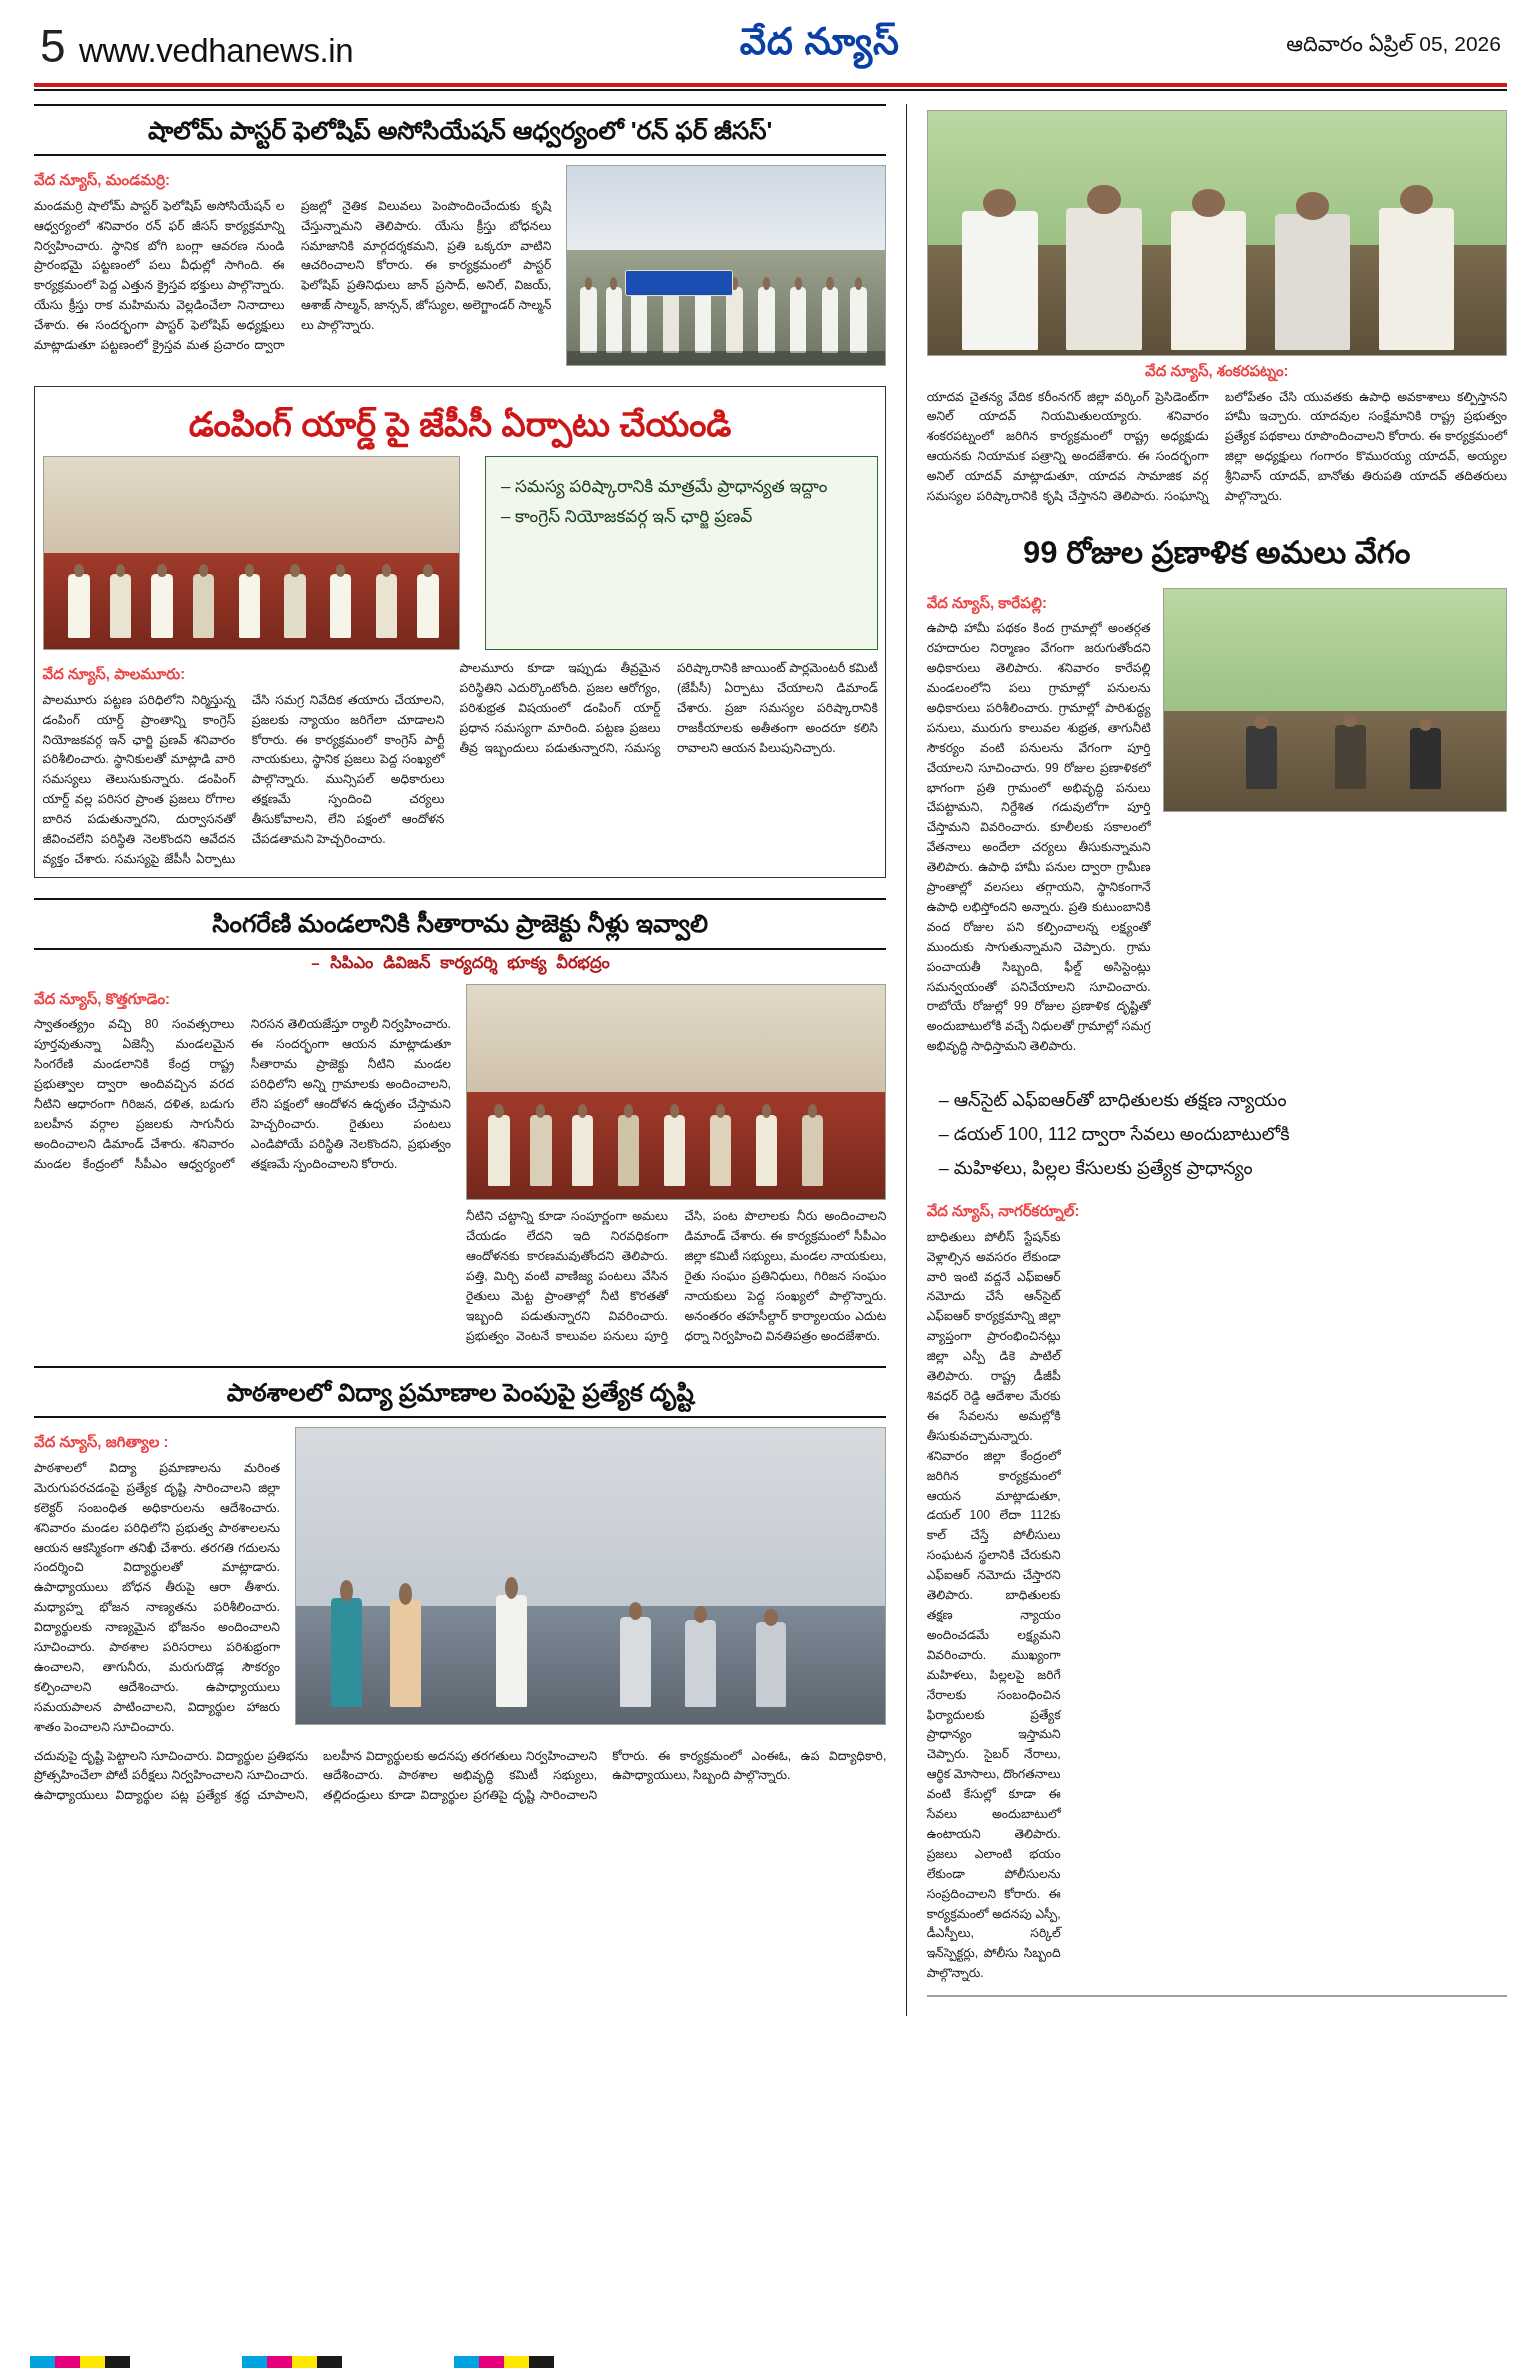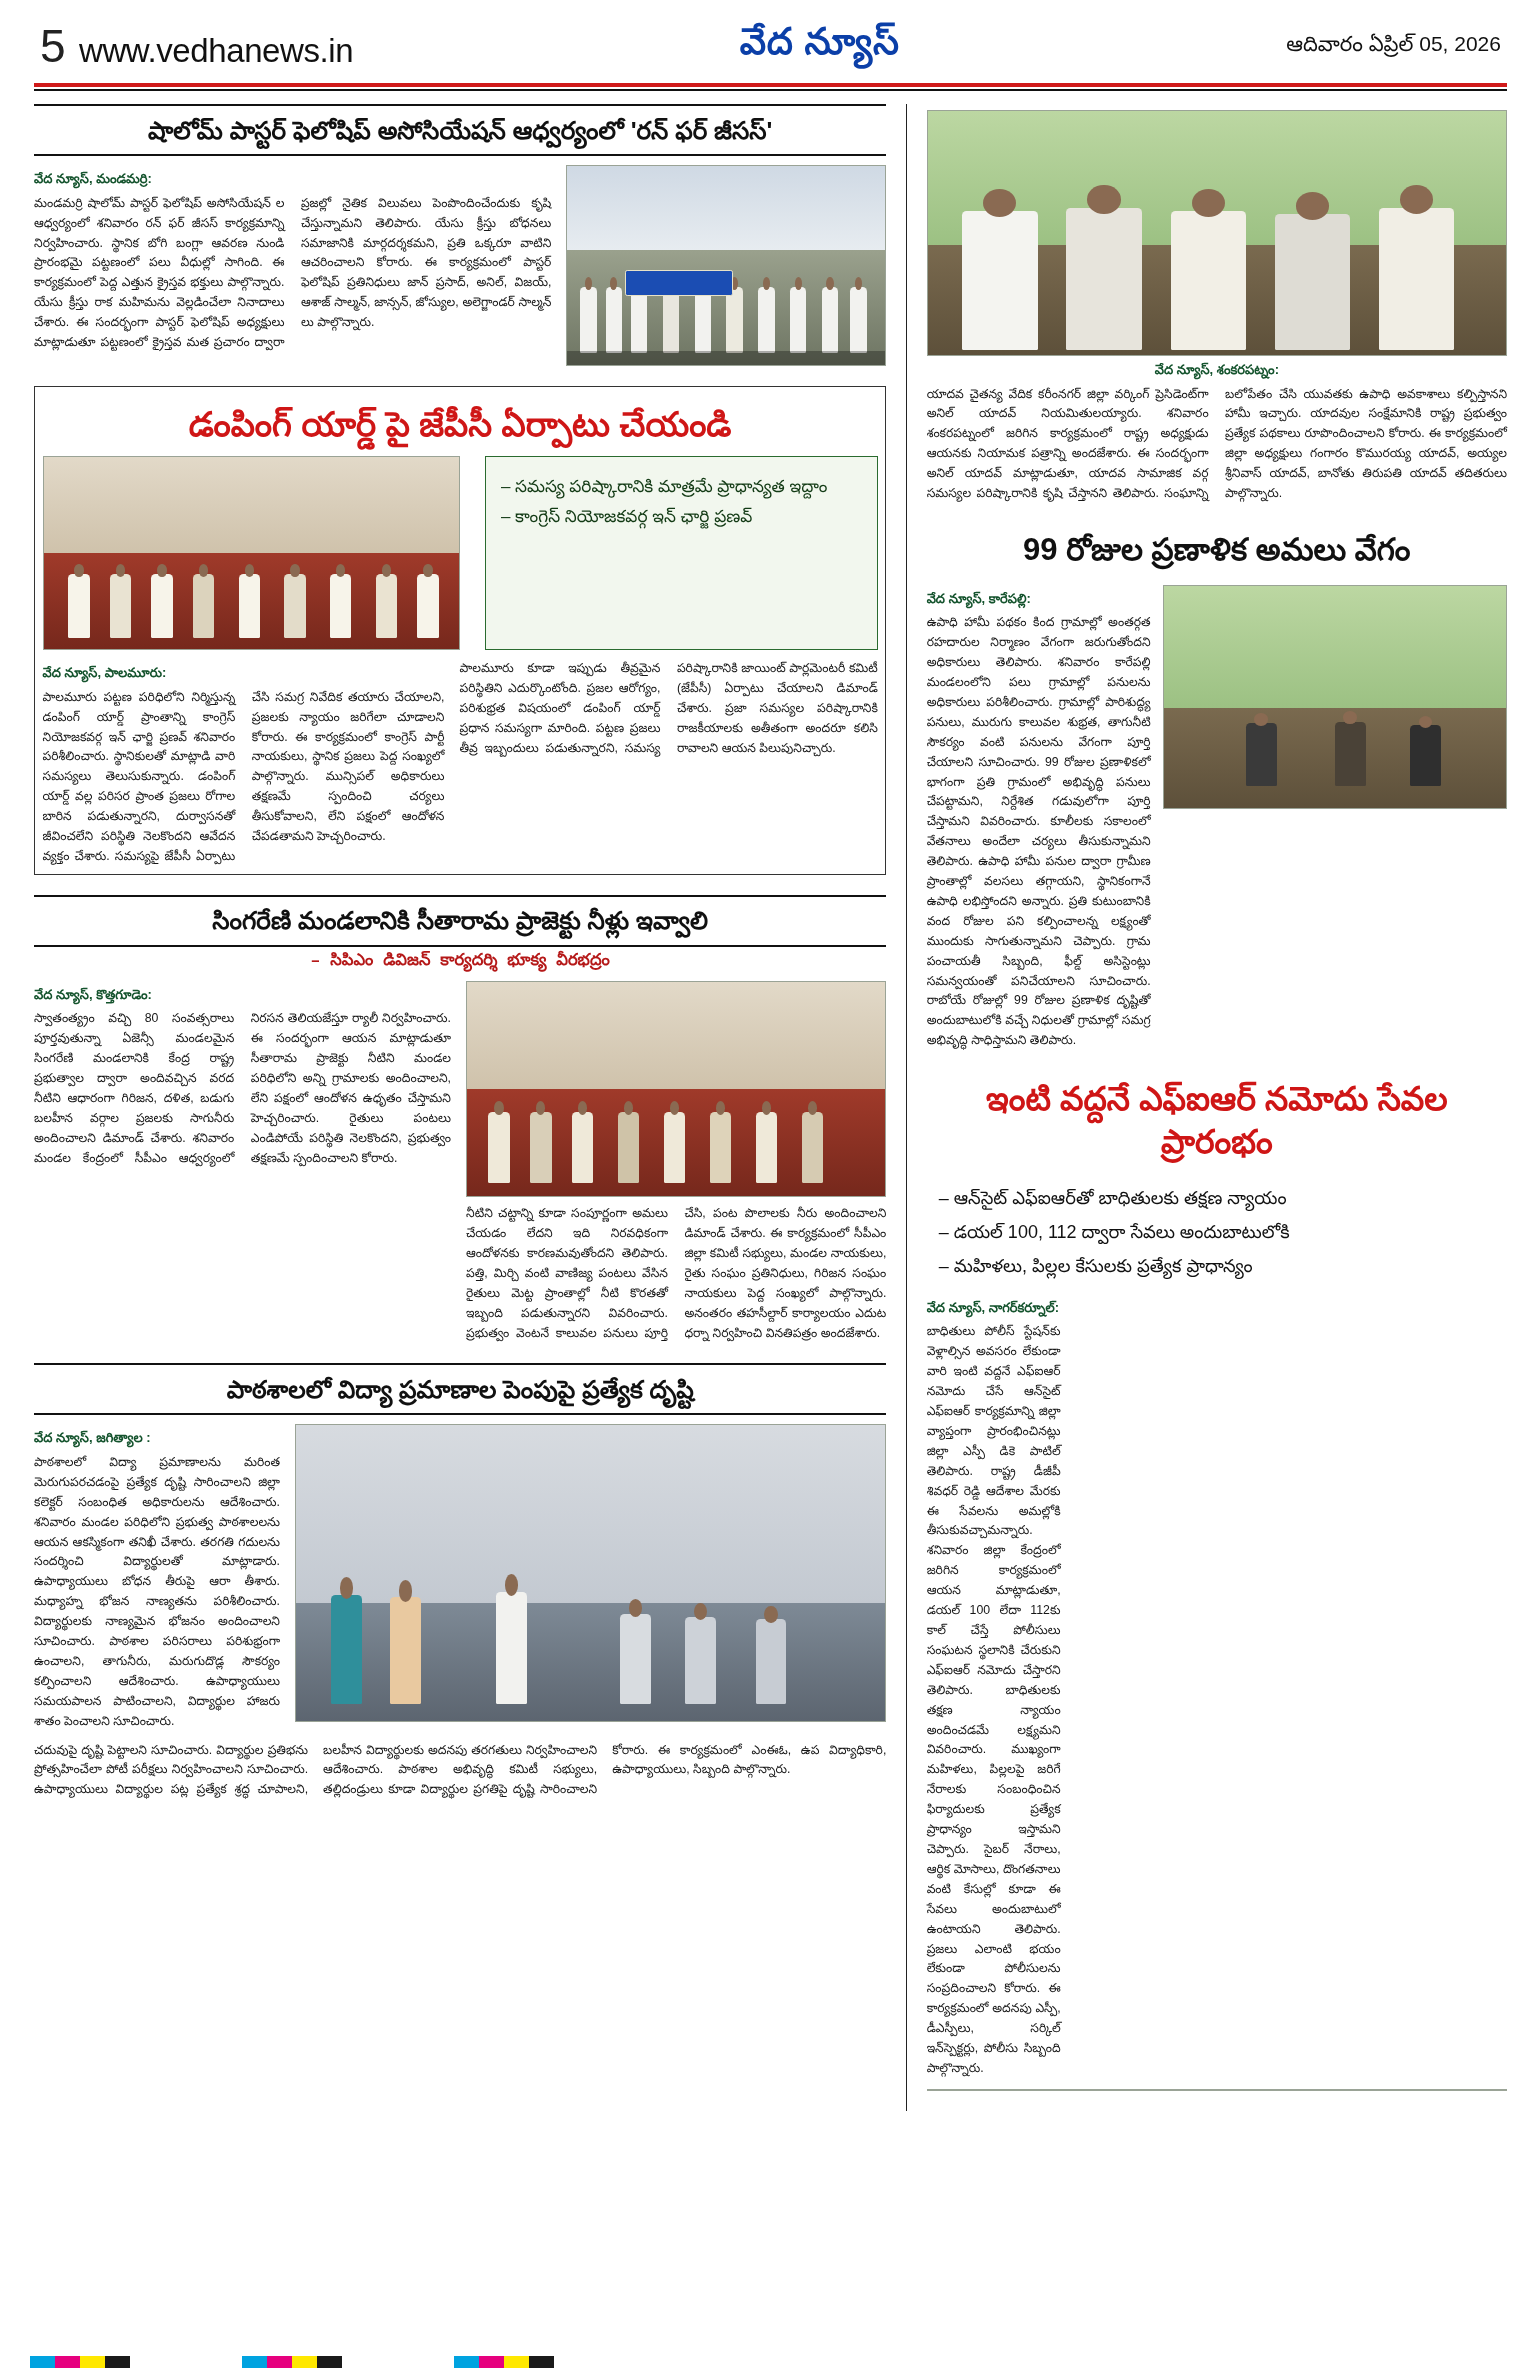--- a/index.html
+++ b/index.html
@@ -100,23 +100,23 @@
   }
   .headline-big {
     font-size: 31px;
     font-weight: bold;
     color: #111;
     text-align: center;
     line-height: 1.35;
     padding: 6px 3px;
   }
   .byline {
-    font-size: 13px;
-    font-weight: bold;
-    color: #14532d;
+    font-size: 15px;
+    font-weight: bold;
+    color: #ef4444;
     margin: 6px 0 4.5px 0;
   }
   .byline.center { text-align: center; }
   .body-text {
     font-size: 12.3px;
     line-height: 1.62;
     color: #161616;
     text-align: justify;
     hyphens: auto;
   }
@@ -373,21 +373,20 @@
             <div class="figs" style="bottom:10%;height:40%;">
               <div class="fig" style="left:24%;width:9%;height:70%;background:#3a3a3a"></div>
               <div class="fig" style="left:50%;width:9%;height:72%;background:#4a4237"></div>
               <div class="fig" style="left:72%;width:9%;height:68%;background:#2f2f2f"></div>
             </div>
           </div>
         </div>
       </div>
 
       <div class="article" style="margin-top:16.4px;">
-        <div class="headline-red" style="font-size:33px;">ఇంటి వద్దనే ఎఫ్ఐఆర్ నమోదు సేవల ప్రారంభం</div>
         <div class="bullets-plain">
           <div>– ఆన్‌సైట్ ఎఫ్ఐఆర్‌తో బాధితులకు తక్షణ న్యాయం</div>
           <div>– డయల్ 100, 112 ద్వారా సేవలు అందుబాటులోకి</div>
           <div>– మహిళలు, పిల్లల కేసులకు ప్రత్యేక ప్రాధాన్యం</div>
         </div>
         <div class="byline">వేద న్యూస్, నాగర్‌కర్నూల్:</div>
         <div style="display:flex;gap:10.4px;flex-direction:column;">
           <div style="width:134px;">
             <div class="body-text">బాధితులు పోలీస్ స్టేషన్‌కు వెళ్లాల్సిన అవసరం లేకుండా వారి ఇంటి వద్దనే ఎఫ్ఐఆర్ నమోదు చేసే ఆన్‌సైట్ ఎఫ్ఐఆర్ కార్యక్రమాన్ని జిల్లా వ్యాప్తంగా ప్రారంభించినట్లు జిల్లా ఎస్పీ డికె పాటిల్ తెలిపారు. రాష్ట్ర డీజీపీ శివధర్ రెడ్డి ఆదేశాల మేరకు ఈ సేవలను అమల్లోకి తీసుకువచ్చామన్నారు. శనివారం జిల్లా కేంద్రంలో జరిగిన కార్యక్రమంలో ఆయన మాట్లాడుతూ, డయల్ 100 లేదా 112కు కాల్ చేస్తే పోలీసులు సంఘటన స్థలానికి చేరుకుని ఎఫ్ఐఆర్ నమోదు చేస్తారని తెలిపారు. బాధితులకు తక్షణ న్యాయం అందించడమే లక్ష్యమని వివరించారు. ముఖ్యంగా మహిళలు, పిల్లలపై జరిగే నేరాలకు సంబంధించిన ఫిర్యాదులకు ప్రత్యేక ప్రాధాన్యం ఇస్తామని చెప్పారు. సైబర్ నేరాలు, ఆర్థిక మోసాలు, దొంగతనాలు వంటి కేసుల్లో కూడా ఈ సేవలు అందుబాటులో ఉంటాయని తెలిపారు. ప్రజలు ఎలాంటి భయం లేకుండా పోలీసులను సంప్రదించాలని కోరారు. ఈ కార్యక్రమంలో అదనపు ఎస్పీ, డీఎస్పీలు, సర్కిల్ ఇన్‌స్పెక్టర్లు, పోలీసు సిబ్బంది పాల్గొన్నారు.</div>
           </div>

